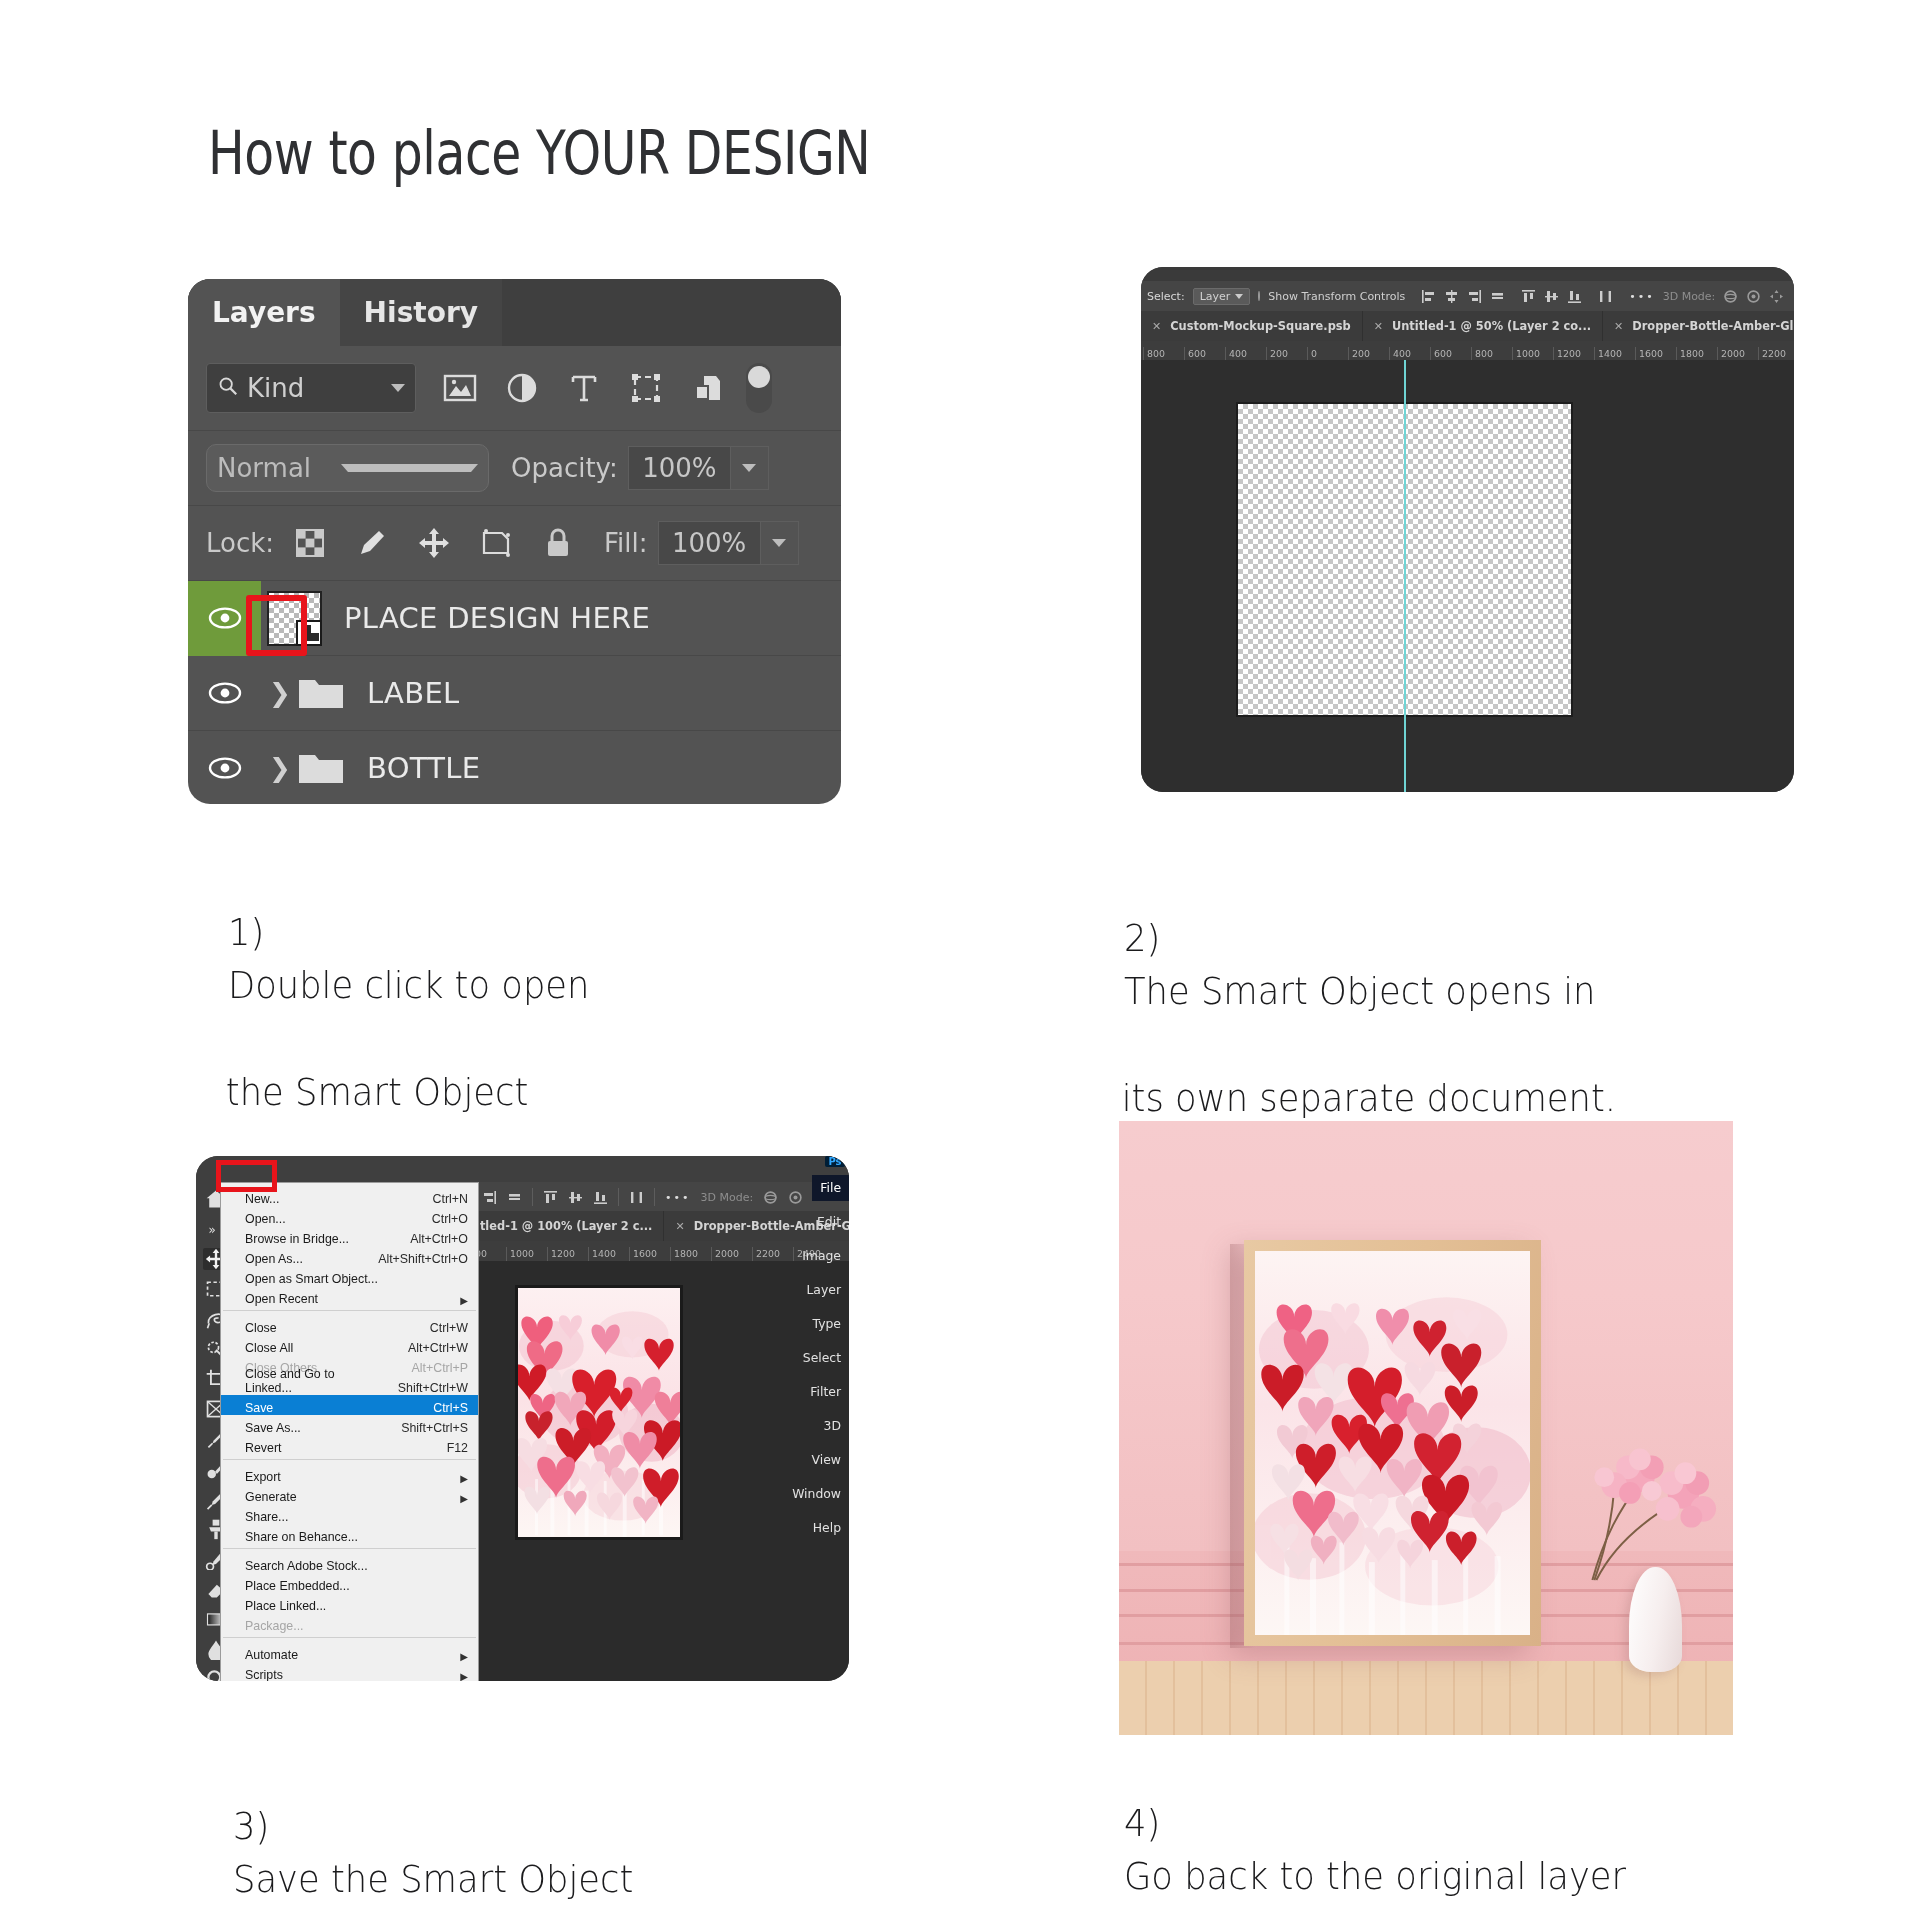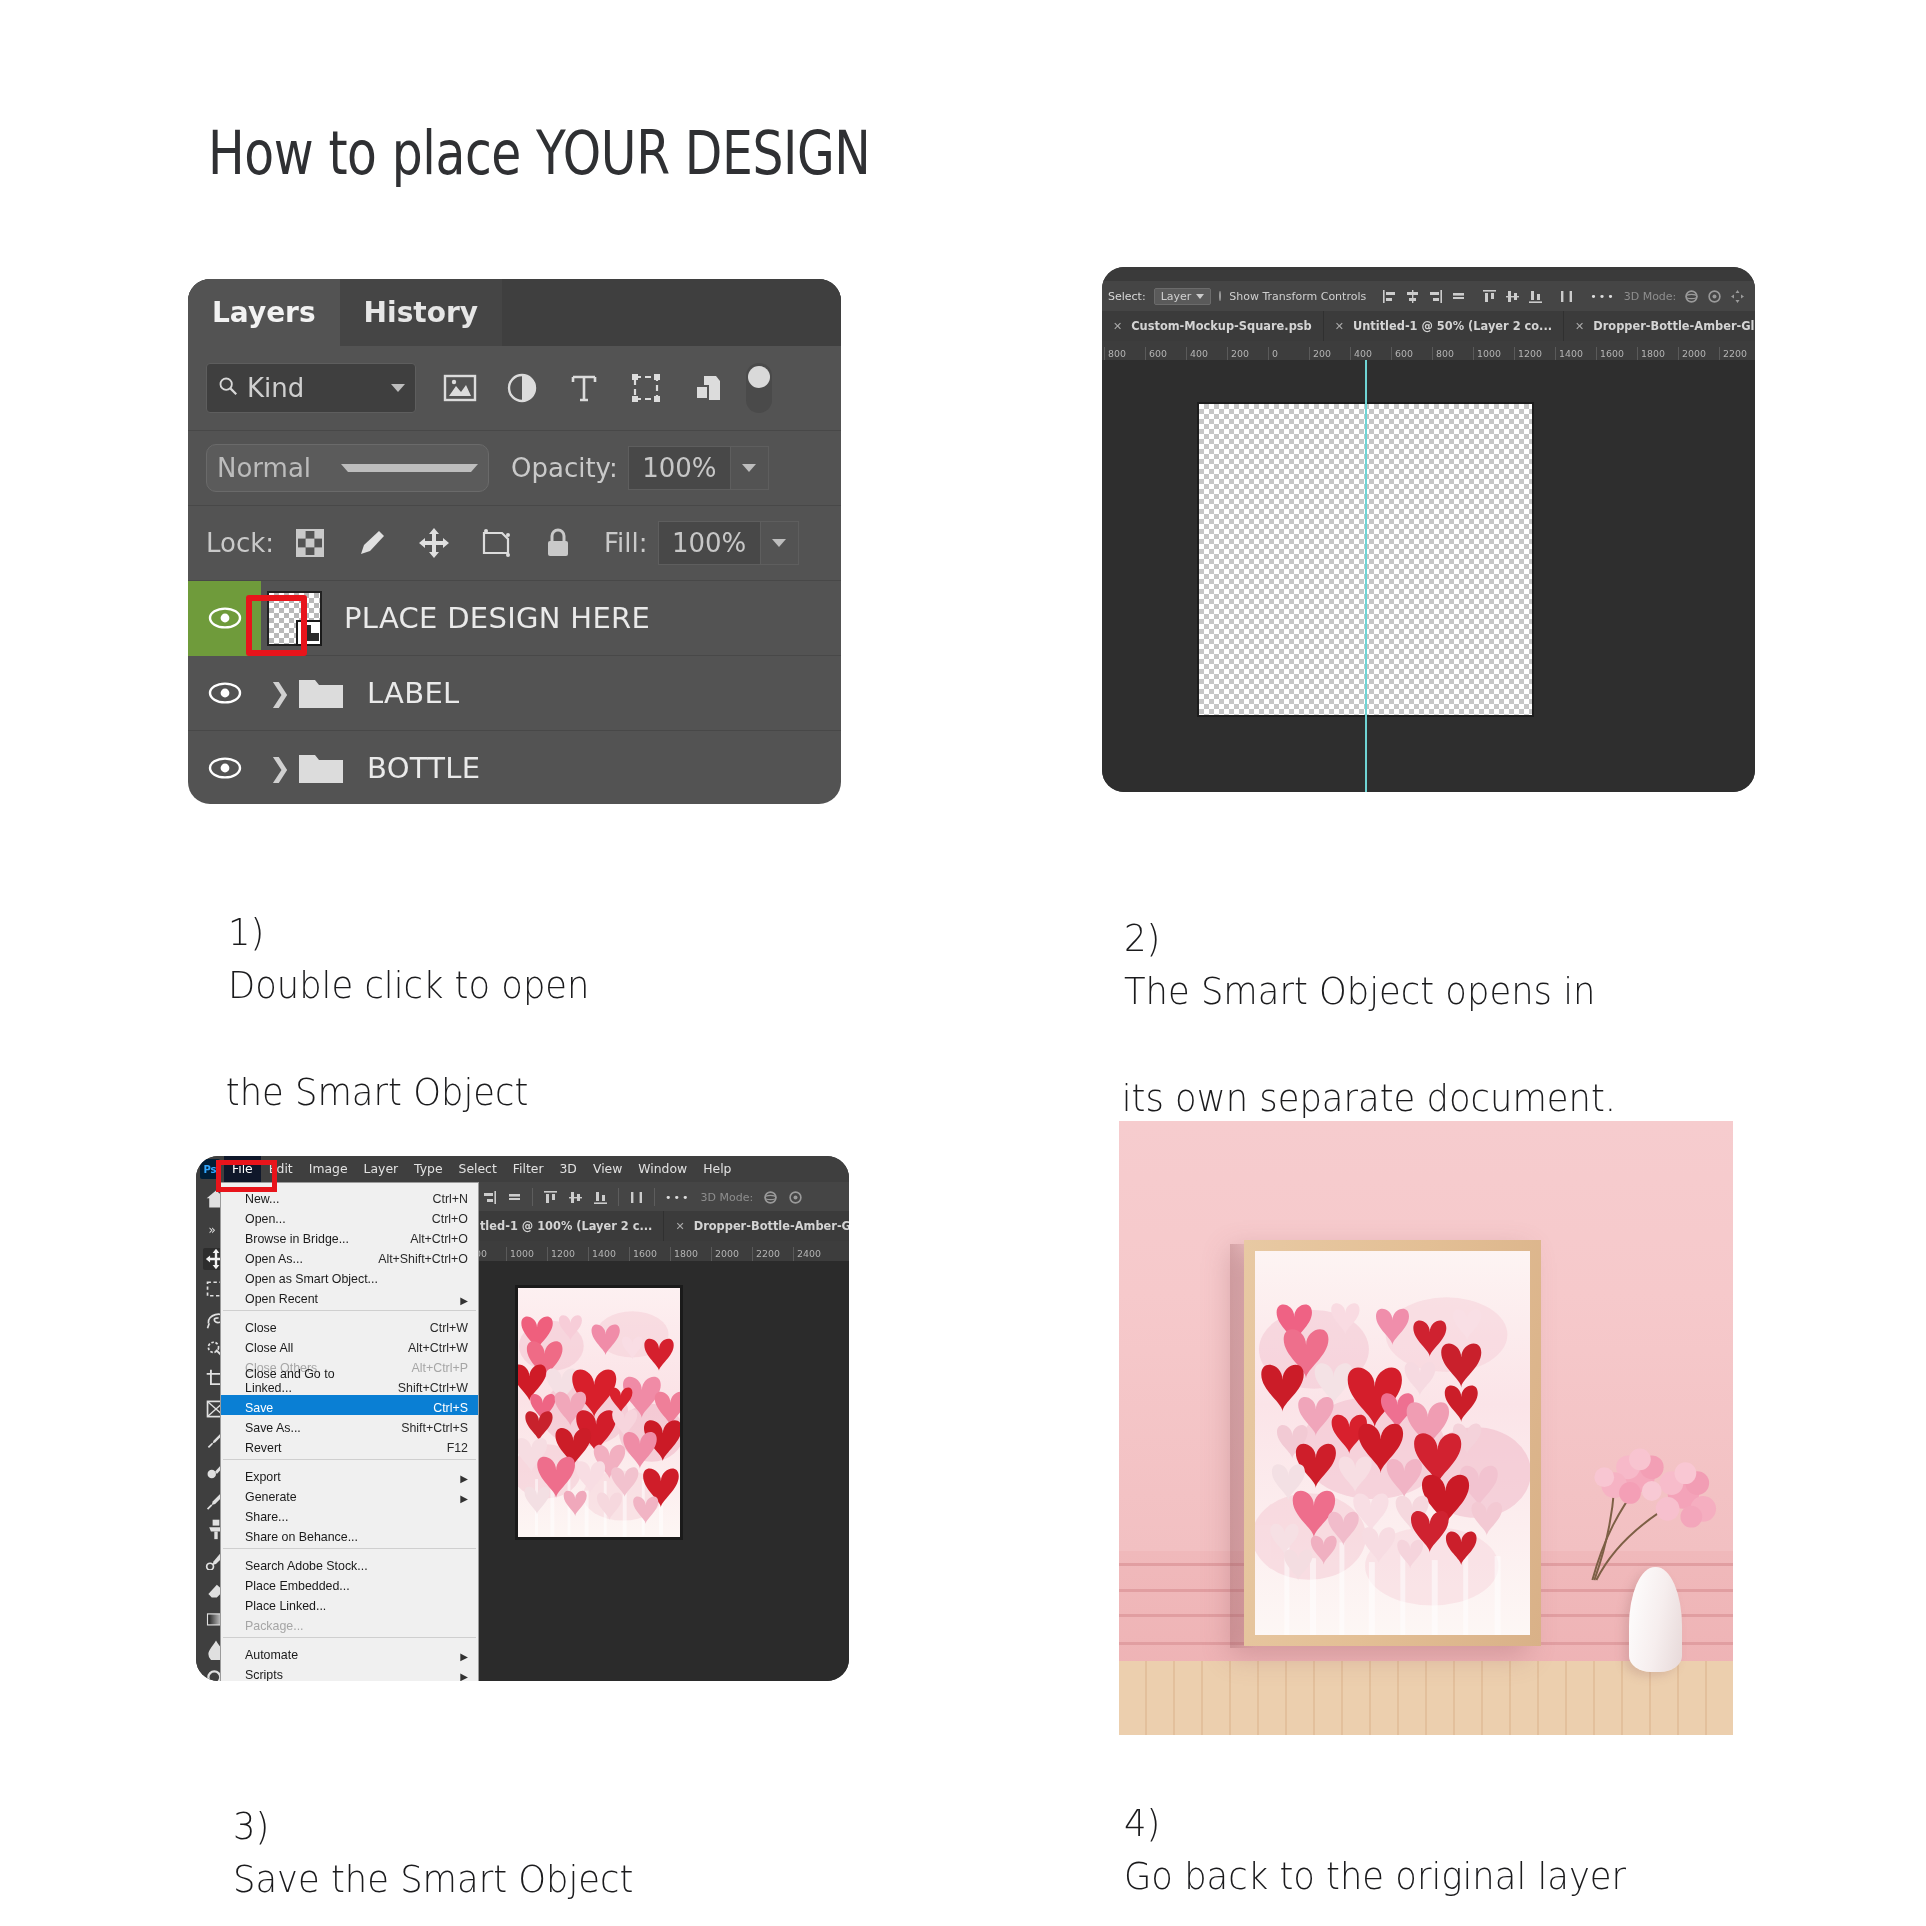--- a/index.html
+++ b/index.html
@@ -16,21 +16,21 @@
     position: absolute; left: 208px; top: 117px;
     font-size: 61px; font-weight: 400; color: #2f3033;
     letter-spacing: -0.5px; white-space: nowrap;
     font-family: "DejaVu Sans", sans-serif;
     transform: scaleX(0.80); transform-origin: left center;
   }
 
   
   .cell { position: absolute; }
   .cell-1 { left: 188px; top: 279px; }
-  .cell-2 { left: 1102px; top: 267px; }
+  .cell-2 { left: 1141px; top: 267px; }
   .cell-3 { left: 196px; top: 1156px; }
   .cell-4 { left: 1119px; top: 1121px; }
 
   .caption {
     position: absolute;
     font-size: 38px; line-height: 1.40; color: #1b1b1d;
     font-family: "DejaVu Sans", sans-serif;
     font-weight: 300;
     transform: scaleX(0.93); transform-origin: left top;
     white-space: pre;
@@ -165,22 +165,22 @@
   }
   .guide-v { position:absolute; left:263px; top:0; bottom:0; width:2px; background:#6fd4d4; }
 
   
   .ps-menu-shot {
     width: 653px; height: 525px; border-radius: 22px; overflow:hidden;
     position:relative; background:#2e2e2e;
     font-family: "DejaVu Sans", sans-serif;
   }
   .mb {
-    height: 26px; background:#3f3f3f; display:flex; align-items:center;
-    padding-left: 4px; gap: 0px; font-size: 12.4px; color:#e2e2e2; position:relative; z-index:5;
+    height: 26px; background:#3f3f3f; display:flex; align-items:flex-end;
+    padding-left: 4px; gap: 8px; font-size: 12.4px; color:#e2e2e2; position:relative; z-index:5;flex-direction:column;
   }
   .ps-logo {
     width: 20px; height: 20px; background:#001e36; color:#31a8ff;
     font-size: 10px; font-weight:700; display:flex; align-items:center; justify-content:center;
     margin-right: 4px; border-radius:2px;
   }
   .mb-item { padding: 0 8px; line-height: 26px; }
   .mb-item.open { background:#0f172a; color:#fff; }
   .opts3 {
     position:absolute; left:228px; top:26px; right:0; height:30px; background:#454545;

